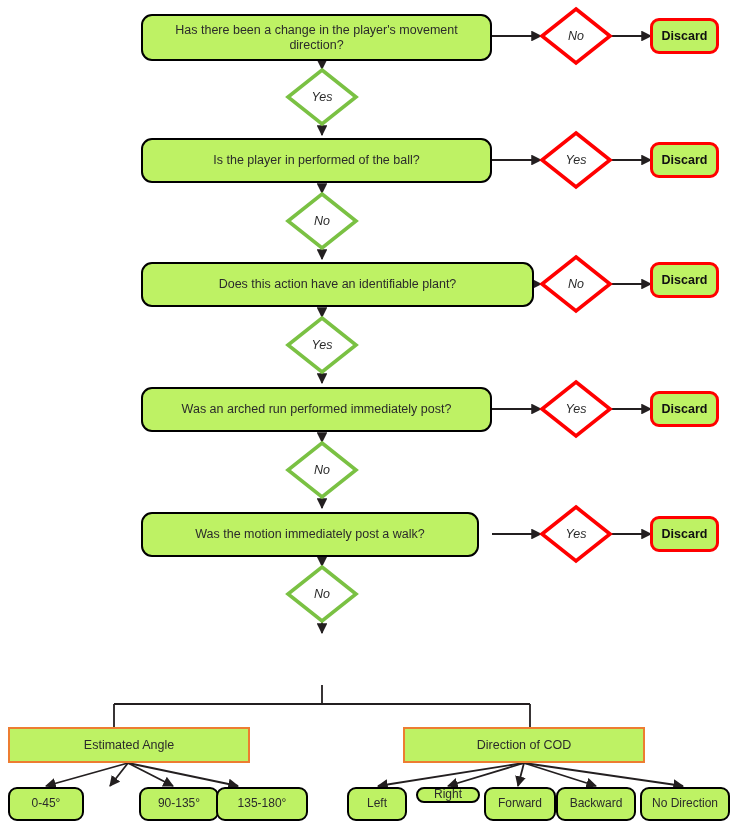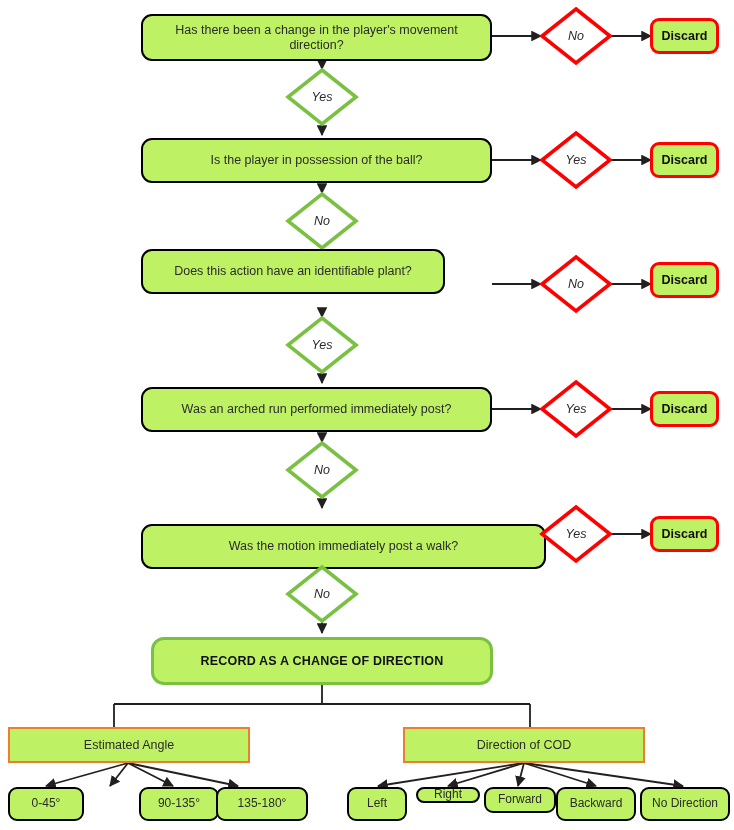--- a/index.html
+++ b/index.html
@@ -182,39 +182,39 @@
     <span>Discard</span>
   </div>
   <div class="diamond" style="left:285px; top:67px; width:74px; height:60px;">
     <svg class="dshape" viewBox="0 0 74 60">
       <polygon points="37,3 71,30 37,57 3,30" fill="#ffffff" stroke="#7ac143" stroke-width="3.6"></polygon>
     </svg>
     <span class="dlabel">Yes</span>
   </div>
 
   <div class="node q-box" style="left:141px; top:138px; width:351px; height:45px;">
-    <span>Is the player in possession of the ball?</span>
+    <span>Is the player in performed of the ball?</span>
   </div>
   <div class="diamond" style="left:539px; top:130px; width:74px; height:60px;">
     <svg class="dshape" viewBox="0 0 74 60">
       <polygon points="37,3 71,30 37,57 3,30" fill="#ffffff" stroke="#ff0000" stroke-width="3.6"></polygon>
     </svg>
     <span class="dlabel">Yes</span>
   </div>
   <div class="node discard-box" style="left:650px; top:142px; width:69px; height:36px;">
     <span>Discard</span>
   </div>
   <div class="diamond" style="left:285px; top:191px; width:74px; height:60px;">
     <svg class="dshape" viewBox="0 0 74 60">
       <polygon points="37,3 71,30 37,57 3,30" fill="#ffffff" stroke="#7ac143" stroke-width="3.6"></polygon>
     </svg>
     <span class="dlabel">No</span>
   </div>
 
-  <div class="node q-box" style="left:141px; top:249px; width:304px; height:45px;">
+  <div class="node q-box" style="left:141px; top:262px; width:393px; height:45px;">
     <span>Does this action have an identifiable plant?</span>
   </div>
   <div class="diamond" style="left:539px; top:254px; width:74px; height:60px;">
     <svg class="dshape" viewBox="0 0 74 60">
       <polygon points="37,3 71,30 37,57 3,30" fill="#ffffff" stroke="#ff0000" stroke-width="3.6"></polygon>
     </svg>
     <span class="dlabel">No</span>
   </div>
   <div class="node discard-box" style="left:650px; top:262px; width:69px; height:36px;">
     <span>Discard</span>
@@ -238,42 +238,39 @@
   <div class="node discard-box" style="left:650px; top:391px; width:69px; height:36px;">
     <span>Discard</span>
   </div>
   <div class="diamond" style="left:285px; top:440px; width:74px; height:60px;">
     <svg class="dshape" viewBox="0 0 74 60">
       <polygon points="37,3 71,30 37,57 3,30" fill="#ffffff" stroke="#7ac143" stroke-width="3.6"></polygon>
     </svg>
     <span class="dlabel">No</span>
   </div>
 
-  <div class="node q-box" style="left:141px; top:512px; width:405px; height:45px;margin-top:12px;">
+  <div class="node q-box" style="left:141px; top:512px; width:338px; height:45px;">
     <span>Was the motion immediately post a walk?</span>
   </div>
   <div class="diamond" style="left:539px; top:504px; width:74px; height:60px;">
     <svg class="dshape" viewBox="0 0 74 60">
       <polygon points="37,3 71,30 37,57 3,30" fill="#ffffff" stroke="#ff0000" stroke-width="3.6"></polygon>
     </svg>
     <span class="dlabel">Yes</span>
   </div>
   <div class="node discard-box" style="left:650px; top:516px; width:69px; height:36px;">
     <span>Discard</span>
   </div>
   <div class="diamond" style="left:285px; top:564px; width:74px; height:60px;">
     <svg class="dshape" viewBox="0 0 74 60">
       <polygon points="37,3 71,30 37,57 3,30" fill="#ffffff" stroke="#7ac143" stroke-width="3.6"></polygon>
     </svg>
     <span class="dlabel">No</span>
   </div>
 
-  <div class="node record-box" style="left:151px; top:637px; width:342px; height:48px;">
-    <span>RECORD AS A CHANGE OF DIRECTION</span>
-  </div>
 
   <div class="node cat-box" style="left:8px; top:727px; width:242px; height:36px;">
     <span>Estimated Angle</span>
   </div>
   <div class="node opt-box" style="left:8px; top:787px; width:76px; height:34px;">
     <span>0-45°</span>
   </div>
   <div class="node opt-box" style="left:139px; top:787px; width:80px; height:34px;">
     <span>90-135°</span>
   </div>
@@ -283,21 +280,21 @@
 
   <div class="node cat-box" style="left:403px; top:727px; width:242px; height:36px;">
     <span>Direction of COD</span>
   </div>
   <div class="node opt-box" style="left:347px; top:787px; width:60px; height:34px;">
     <span>Left</span>
   </div>
   <div class="node opt-box" style="left:416px; top:787px; width:64px; height:16px;">
     <span>Right</span>
   </div>
-  <div class="node opt-box" style="left:484px; top:787px; width:72px; height:26px;">
+  <div class="node opt-box" style="left:484px; top:787px; width:72px; height:34px;">
     <span>Forward</span>
   </div>
   <div class="node opt-box" style="left:556px; top:787px; width:80px; height:34px;">
     <span>Backward</span>
   </div>
   <div class="node opt-box" style="left:640px; top:787px; width:90px; height:34px;">
     <span>No Direction</span>
   </div>
 
 </div>

